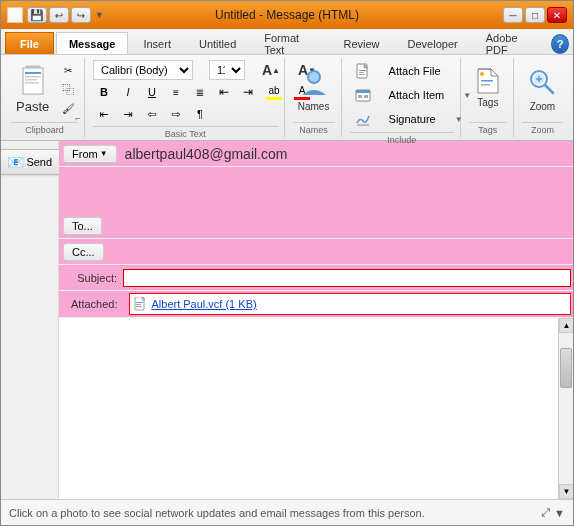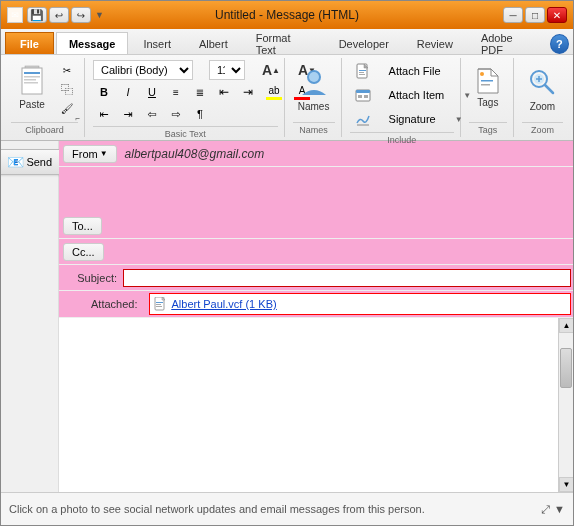--- a/index.html
+++ b/index.html
@@ -92,21 +92,21 @@
     .paste-btn {
       display: flex;
       flex-direction: column;
       align-items: center;
       padding: 2px 4px;
       cursor: pointer;
       border: 1px solid transparent;
       border-radius: 2px;
     }
     .paste-icon { width: 32px; height: 36px; display: flex; align-items: center; justify-content: center; }
-    .paste-label { font-size: 10px; color: #333; }
+    .paste-label { font-size: 13px; color: #333; }
     .clipboard-small-btns { display: flex; flex-direction: column; gap: 1px; margin-top: 1px; }
     .small-ribbon-btn {
       width: 24px; height: 18px; display: flex; align-items: center; justify-content: center;
       border: 1px solid transparent; cursor: pointer; border-radius: 2px; font-size: 10px;
     }
     .clipboard-expand { font-size: 8px; color: #666; position: absolute; right: 4px; bottom: 14px; cursor: pointer; }
     .font-row1 { display: flex; gap: 16px; align-items: center; }
     .font-select {
       border: 1px solid #ccc; background: white; font-size: 11px; padding: 1px 3px;
       width: 100px; height: 20px; cursor: pointer;
@@ -226,21 +226,20 @@
       padding: 2px 4px;
       margin: 2px 0;
       background: white;
     }
     .attached-label {
       min-width: 64px;
       padding: 2px 12px;
       font-size: 11px;
       color: #333;
       text-align: right;
-      margin-left: 20px;
     }
     .attached-area {
       flex: 1;
       border: 1px solid #f00;
       margin: 2px 2px 2px 0;
       background: white;
       display: flex;
       align-items: center;
       padding: 2px 4px;
       min-height: 22px;
@@ -296,21 +295,21 @@
     
     .status-bar {
       background: #f5f5f5;
       border-top: 1px solid #ccc;
       padding: 3px 8px;
       font-size: 11px;
       color: #555;
       display: flex;
       align-items: center;
       justify-content: space-between;
-      height: 33px;
+      height: 26px;
     }
     .status-icons { display: flex; gap: 4px; align-items: center; }
 
     
     .window {
       width: 574px;
       height: 526px;
       display: flex;
       flex-direction: column;
       border: 1px solid #888;
@@ -347,24 +346,24 @@
       <div class="tb-btn minimize">─</div>
       <div class="tb-btn maximize">□</div>
       <div class="tb-btn close">✕</div>
     </div>
   </div>
 
   <div class="ribbon-tabs">
     <div class="tab file">File</div>
     <div class="tab active">Message</div>
     <div class="tab">Insert</div>
-    <div class="tab">Albert</div>
+    <div class="tab">Untitled</div>
     <div class="tab">Format Text</div>
+    <div class="tab">Review</div>
     <div class="tab">Developer</div>
-    <div class="tab">Review</div>
     <div class="tab">Adobe PDF</div>
     <div class="help-btn">?</div>
   </div>
 
   <div class="ribbon">
 
     <div class="ribbon-group" style="min-width:80px;">
       <div class="ribbon-group-content">
         <div class="paste-btn">
           <div class="paste-icon">
@@ -534,21 +533,21 @@
         </div>
       </div>
 
       <div style="flex:1; display:flex; flex-direction:column; background:#f9a8d4;">
 
         <div class="header-row" style="display:flex; align-items:center; border-bottom:1px solid #eee; min-height:26px;">
           <div class="from-btn">
             <span>From</span>
             <span class="from-btn-arrow">▼</span>
           </div>
-          <div class="from-email" style="font-size:12px; padding:2px 4px;font-style:italic;">albertpaul408@gmail.com</div>
+          <div class="from-email" style="font-size:14px; padding:2px 4px;">albertpaul408@gmail.com</div>
         </div>
 
         <div class="header-row" style="display:flex; align-items:center; border-bottom:1px solid #eee; min-height:26px;margin-top:46px;">
           <div class="to-cc-btn">To...</div>
           <input class="header-input" type="text" value="" style="">
         </div>
 
         <div class="header-row" style="display:flex; align-items:center; border-bottom:1px solid #eee; min-height:26px;">
           <div class="to-cc-btn">Cc...</div>
           <input class="header-input" type="text" value="" style="">

